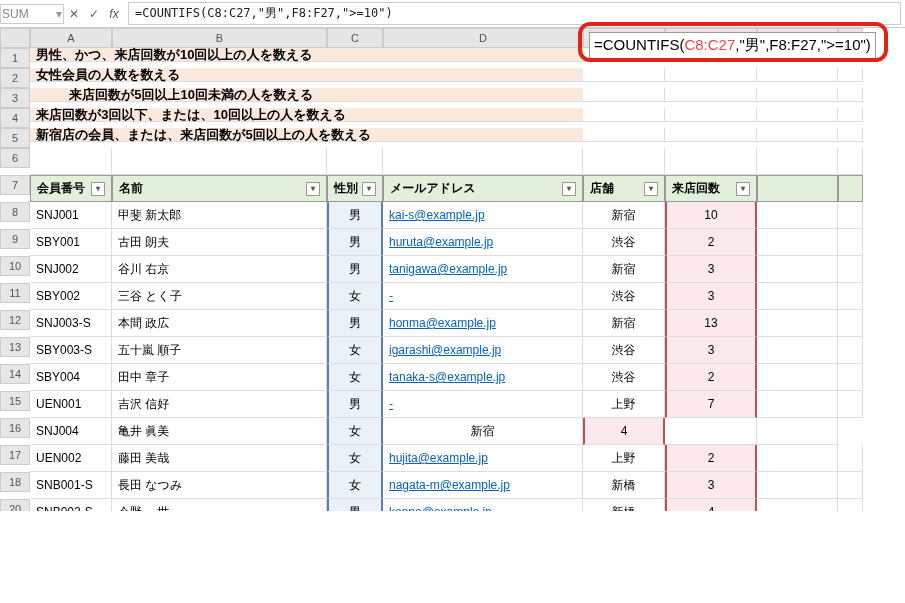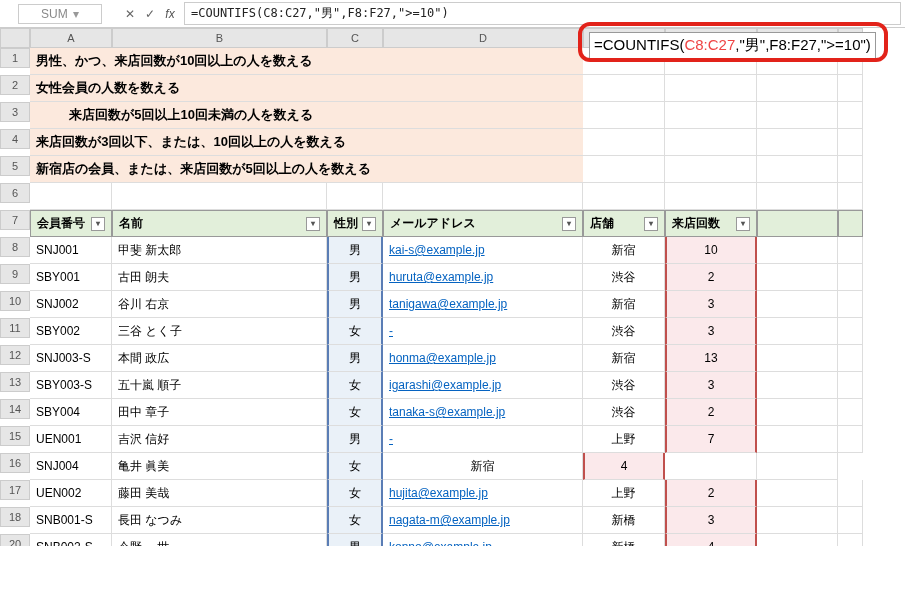--- a/index.html
+++ b/index.html
@@ -1,37 +1,37 @@
 <!DOCTYPE html>
 <html><head>
 <meta charset="utf-8">
 <style>
   * { box-sizing: border-box; }
   body { margin:0; padding:0; font-family: "Meiryo", "Segoe UI", sans-serif; font-size:12px; background:#fff; color:#000; width:905px; height:603px; overflow:hidden;}
   .toolbar { display:flex; align-items:center; border-bottom:1px solid #ccc; height:28px; background:#fff;}
-  .namebox { width:84px; border:1px solid #ccc; margin:2px 18px; padding:2px 22px; color:#888; font-family:"Segoe UI", Arial, sans-serif;}
+  .namebox { width:64px; border:1px solid #ccc; margin:2px 0; padding:2px 1px; color:#888; font-family:"Segoe UI", Arial, sans-serif;}
   .namebox::after{content:"▾"; float:right; color:#999;}
   .fxbtn { width:20px; text-align:center; color:#666; cursor:pointer;}
   .fxlabel { font-style:italic; width:20px; text-align:center; color:#555;}
   .formulabar { flex:1; border:1px solid #ccc; margin:2px 4px; padding:2px 6px; font-family:Consolas, monospace; color:#222;}
   .sheet { display:grid; grid-template-columns: 30px 82px 215px 56px 200px 82px 92px 81px 25px; border-collapse:collapse;}
   .colhdr, .rowhdr, .corner { background:#e6e6e6; border:1px solid #ccc; text-align:center; color:#555; font-size:11px; display:flex; align-items:center; justify-content:center; height:20px;}
   .rowhdr { font-size:11px;}
   .cell { border-right:1px solid #ddd; border-bottom:1px solid #ddd; padding:3px 6px; height:27px; display:flex; align-items:center; background:#fff;}
   .desc-row .cell.a-d { background:#fce9dd; border-right:none; }
   .hdr-row .cell { background:#e2efda; font-weight:bold; justify-content:center; border:1px solid #999;align-items:center;}
   .filterbtn { width:14px; height:14px; border:1px solid #999; background:#fff; margin-left:auto; display:flex; align-items:center; justify-content:center; font-size:8px; color:#555;}
   .data-row .cell.colC { justify-content:center; background:#eaf1f8; border-left:2px solid #5a7db5; border-right:2px solid #5a7db5;}
   .data-row .cell.colD { color:#0563c1; text-decoration:underline; }
   .data-row .cell.colE { justify-content:center;}
   .data-row .cell.colF { justify-content:center; background:#fbe9eb; border-left:2px solid #c0504d; border-right:2px solid #c0504d;}
   .highlight-box { position:absolute; border:4px solid #e2231a; border-radius:12px; pointer-events:none;}
   .formula-cell { position:absolute; font-family:"Segoe UI","Meiryo",sans-serif; font-size:15px; background:#fff; border:1px solid #999; padding:3px 4px; white-space:nowrap;}
   .fc-func{color:#000;} .fc-r1{color:#ef4444;} .fc-r2{color:#000000;}
-  .r1 .cell, .r2 .cell, .r3 .cell, .r4 .cell, .r5 .cell { height:27px;}
+  .r1 .cell, .r2 .cell, .r3 .cell, .r4 .cell, .r5 .cell { height:14px;}
   .desc-text { font-weight:bold; font-size:13px;}
 </style>
 </head>
 <body>
 
 <div class="toolbar">
   <div class="namebox">SUM</div>
   <div class="fxbtn">✕</div>
   <div class="fxbtn">✓</div>
   <div class="fxlabel">fx</div>

